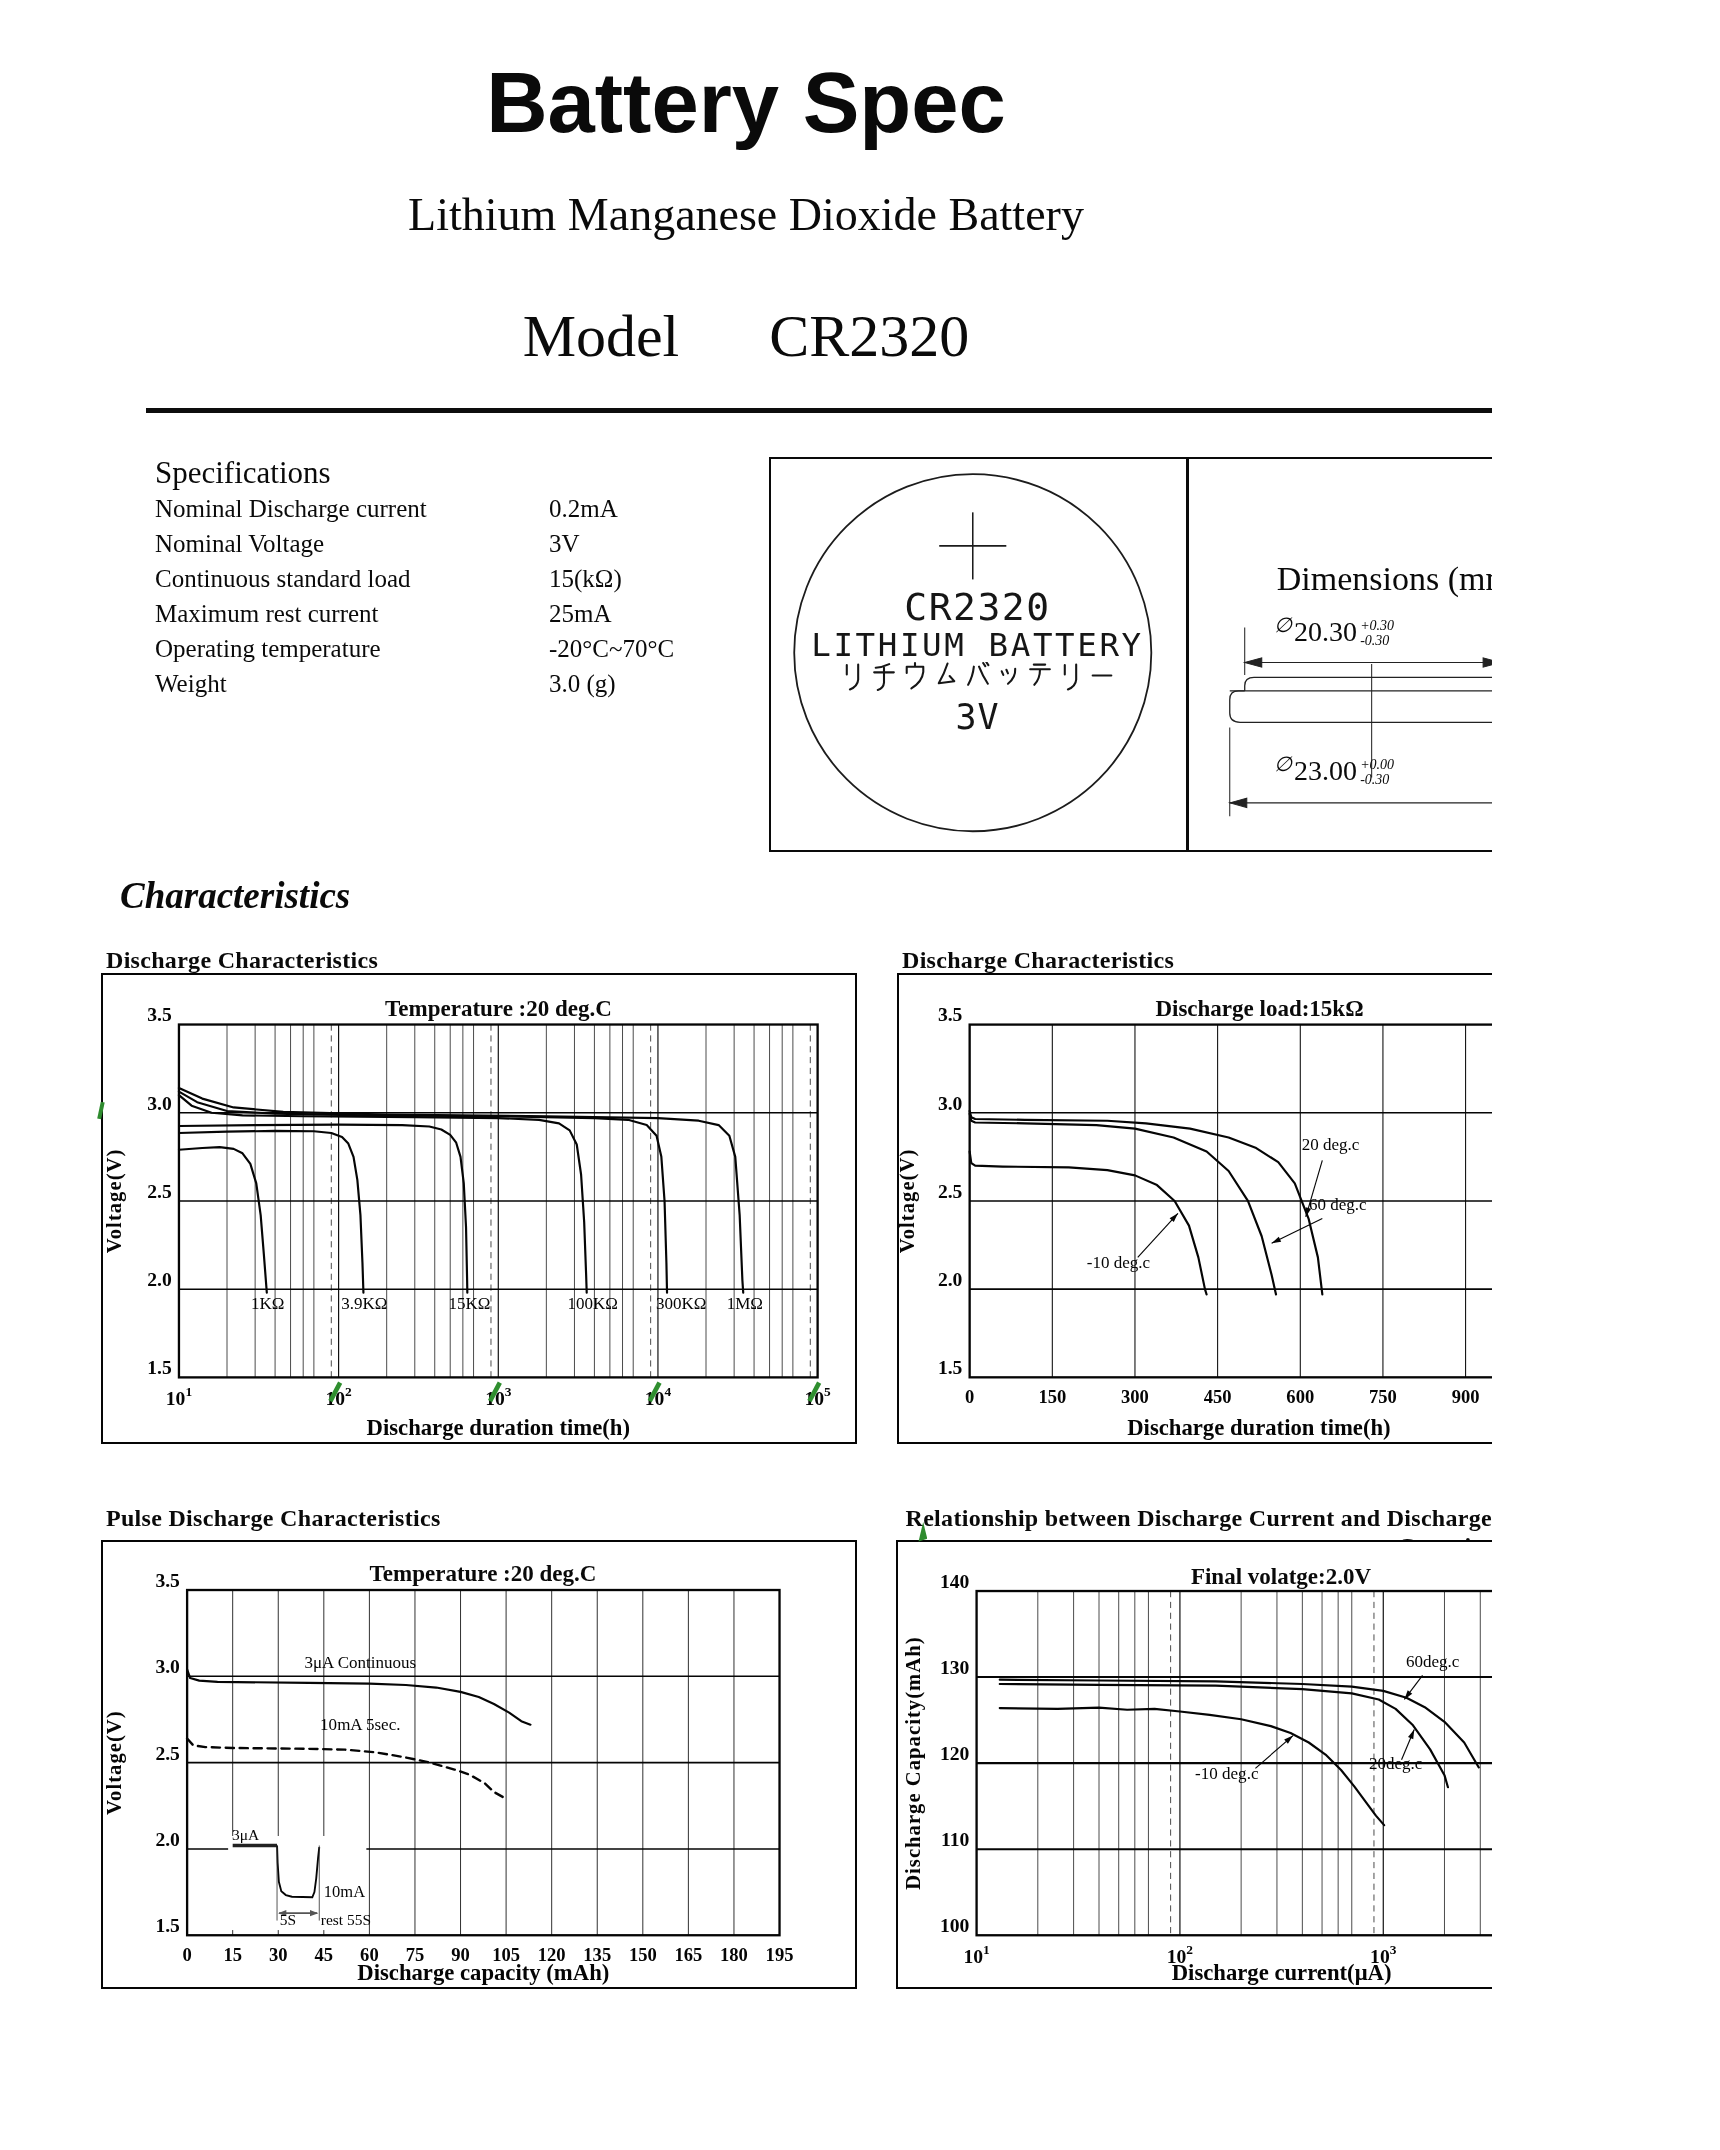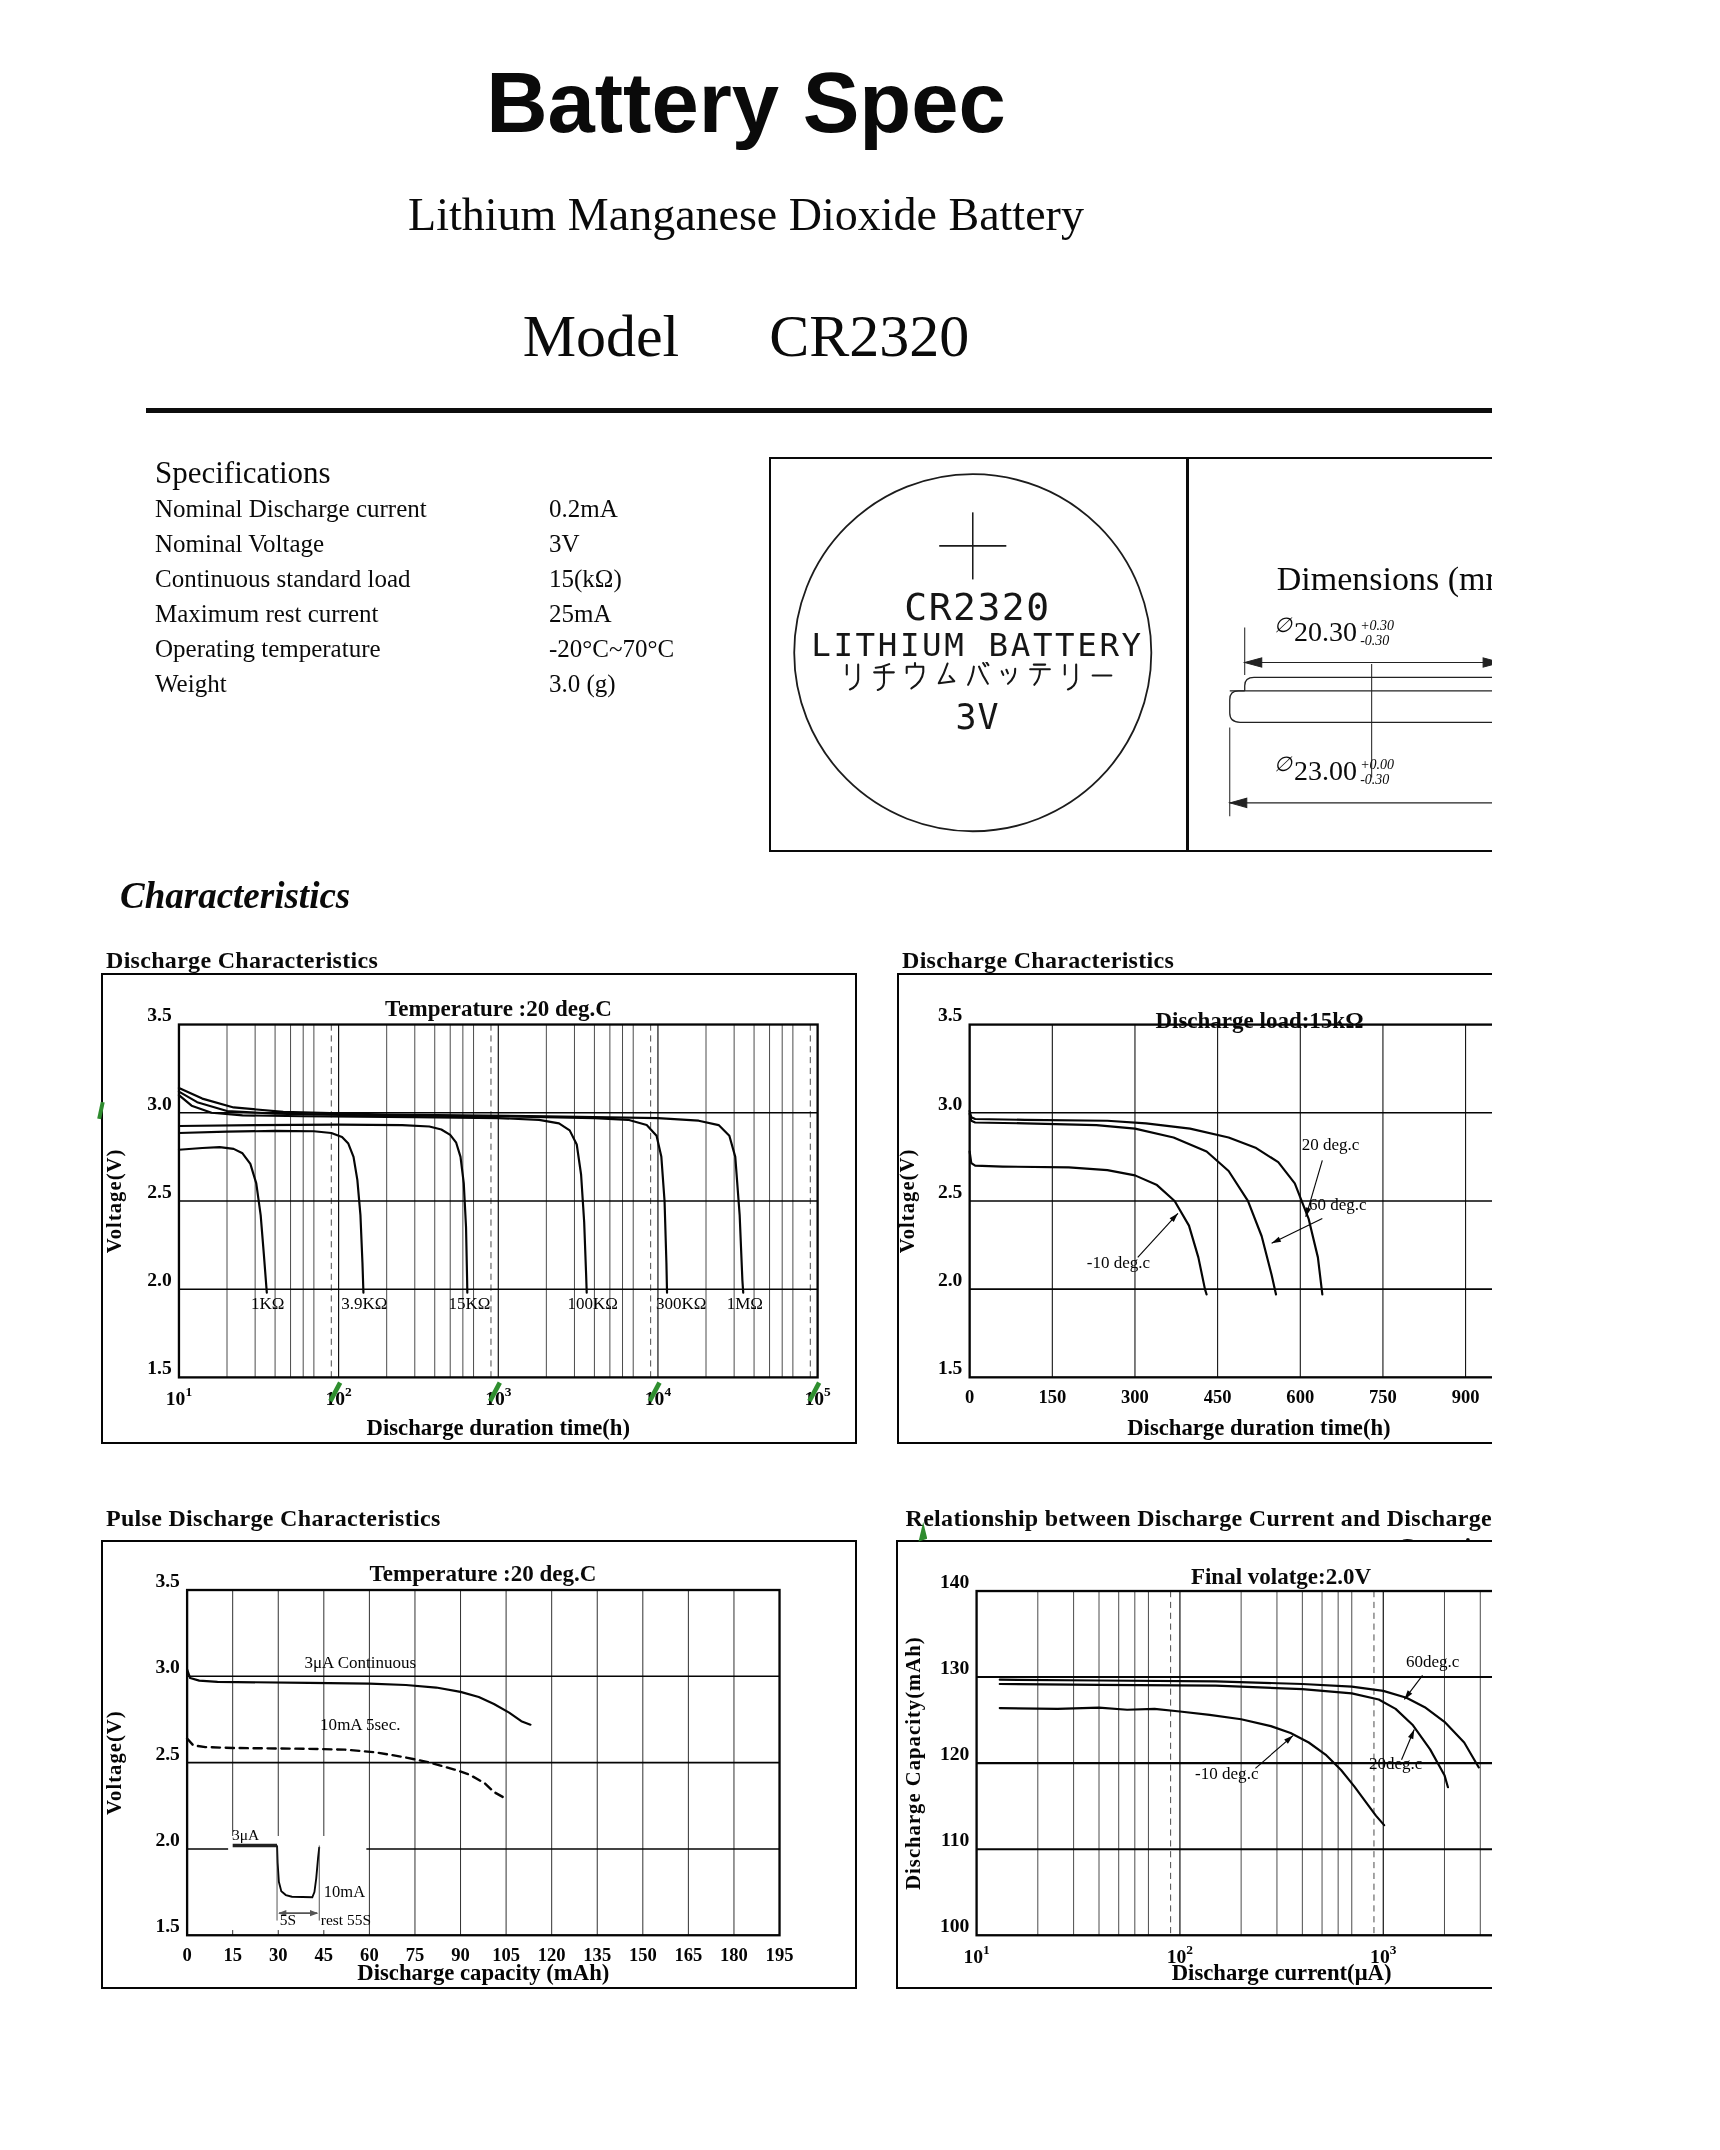--- a/index.html
+++ b/index.html
@@ -240,21 +240,21 @@
         <text x="948.9344958747015" y="646.62" font-size="33" text-anchor="middle" font-weight="400" fill="#050505">100KΩ</text>
         <text x="1120.7266270424147" y="646.62" font-size="33" text-anchor="middle" font-weight="400" fill="#050505">300KΩ</text>
         <text x="1243.8890597264103" y="646.62" font-size="33" text-anchor="middle" font-weight="400" fill="#050505">1MΩ</text>
         <text x="766" y="891" font-size="44" text-anchor="middle" font-weight="700" fill="#050505">Discharge duration time(h)</text>
         <text x="34" y="438" font-size="40" text-anchor="middle" font-weight="700" fill="#050505" transform="rotate(-90 34 438)" letter-spacing="2">Voltage(V)</text>
       </svg>
     </div>
 
   <div class="chart-heading" style="left:902px;top:947px;">Discharge Characteristics</div>
   <div class="panel" id="chart1" style="left:897px;top:973px;width:756px;height:471px;">
-    <div class="chart-title" style="left:71px;top:20.6px;width:579px;margin-top:12px;">Discharge load:15kΩ</div>
+    <div class="chart-title" style="left:71px;top:20.6px;width:579px;">Discharge load:15kΩ</div>
   <svg width="756" height="471" viewBox="0 0 1466 913" style="position:absolute;left:0;top:0;">
         <g stroke="#050505">
           <line x1="297.2857142857143" y1="96" x2="297.2857142857143" y2="780" stroke-width="2"></line>
           <line x1="457.57142857142856" y1="96" x2="457.57142857142856" y2="780" stroke-width="2"></line>
           <line x1="617.8571428571429" y1="96" x2="617.8571428571429" y2="780" stroke-width="2"></line>
           <line x1="778.1428571428571" y1="96" x2="778.1428571428571" y2="780" stroke-width="2"></line>
           <line x1="938.4285714285714" y1="96" x2="938.4285714285714" y2="780" stroke-width="2"></line>
           <line x1="1098.7142857142858" y1="96" x2="1098.7142857142858" y2="780" stroke-width="2"></line>
           <line x1="137" y1="609" x2="1259" y2="609" stroke-width="3"></line>
           <line x1="137" y1="438" x2="1259" y2="438" stroke-width="3"></line>

